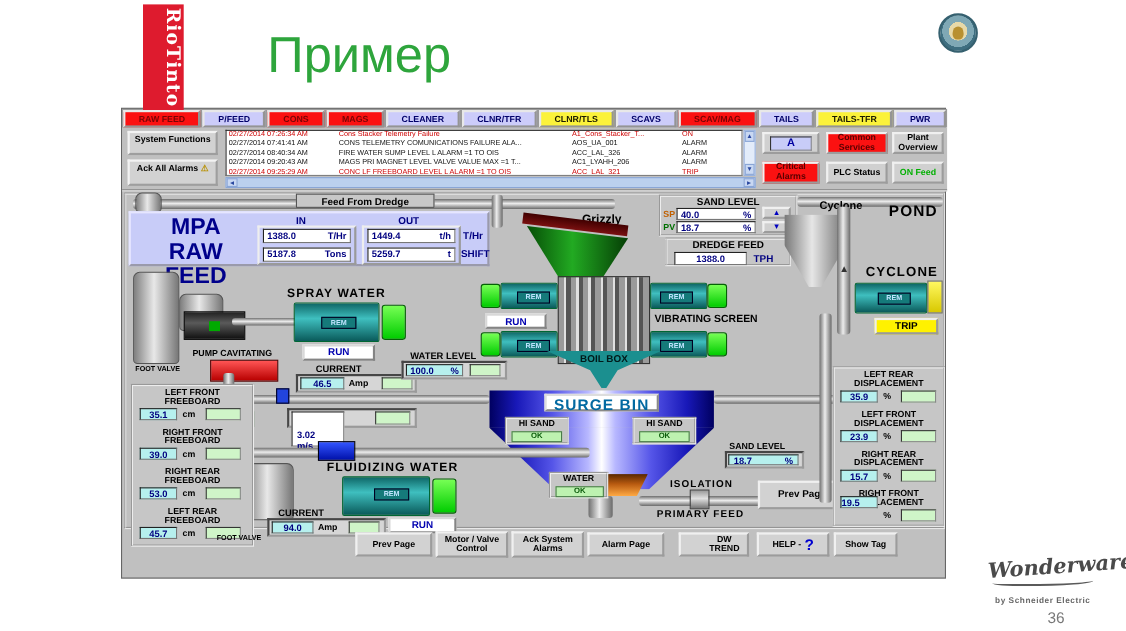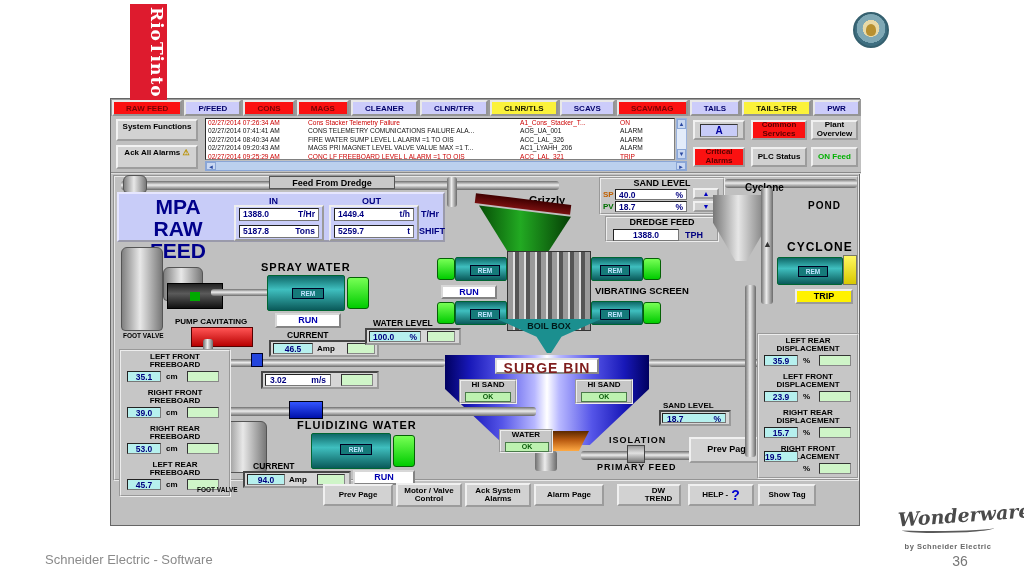--- a/index.html
+++ b/index.html
@@ -76,45 +76,45 @@
   #mpa-panel { background:#C8CCF8; border:2px outset #E6E6FF; }
   #mpa-title { color:#00008B; font-weight:bold; font-size:21px; line-height:1.05; text-align:center; font-family:"Liberation Sans",sans-serif; }
   .mpa-grp { background:#C8CCF8; border:2px outset #EEE; }
 
   #vibscreen { background:repeating-linear-gradient(90deg,#9a9a9a 0 5px,#E0E0E0 5px 7px,#555 7px 11px); border:1px solid #333; }
   #boilbox { background:#1B8F8F; clip-path:polygon(0 0,100% 0,62% 52%,52% 100%,48% 100%,38% 52%); color:#001a1a; font-weight:bold; text-align:center; font-size:9px; }
   #surge-top { background:linear-gradient(90deg,#000060,#1818B8 12%,#5555E8 28%,#B8B8FF 44%,#FFFFFF 50%,#B8B8FF 56%,#5555E8 72%,#1818B8 88%,#000060); }
   #surge-funnel { background:linear-gradient(90deg,#000060,#1818B8 12%,#5555E8 28%,#B8B8FF 44%,#FFFFFF 50%,#B8B8FF 56%,#5555E8 72%,#1818B8 88%,#000060);
     clip-path:polygon(0 0,100% 0,71% 100%,29% 100%); }
   #surge-brown { background:linear-gradient(180deg,#5a2800,#B85A10 45%,#FFAA44); clip-path:polygon(0 0,100% 0,88% 100%,12% 100%); }
-  #surge-label { background:#FFFFFF; border:2px outset #ddd; color:#7f1d1d; font-weight:bold; font-size:14px; text-align:center; letter-spacing:1px; }
+  #surge-label { background:#FFFFFF; border:2px outset #ddd; color:#0369a1; font-weight:bold; font-size:14px; text-align:center; letter-spacing:1px; }
   #grizzly-body { background:linear-gradient(90deg,#064d06,#22AA22 45%,#053d05); clip-path:polygon(0 4%,100% 22%,66% 100%,40% 100%); }
   #grizzly-top { background:linear-gradient(180deg,#400000,#7a1010); transform:rotate(7deg); }
   #cyc-hopper { background:linear-gradient(90deg,#777,#E6E6E6 45%,#6f6f6f); clip-path:polygon(0 0,100% 0,100% 42%,60% 100%,40% 100%,0 42%); }
   .redblk { background:linear-gradient(180deg,#FF5555,#B80000); border:1px solid #500; }
 
   .botbtn { border:2px outset #F0F0F0; background:#D2D2D2; font-weight:bold; font-size:8px; text-align:center; display:flex; align-items:center; justify-content:center; line-height:1.05; cursor:pointer; }
 
   
   #taskbar { left:0; top:410px; width:750px; height:18px; background:linear-gradient(180deg,#3F76E8,#2456CE 45%,#1E4BC0); display:flex; align-items:center; }
   #startbtn { width:62px; height:16px; margin-left:1px; background:linear-gradient(180deg,#64BE50,#2E8A24); border-radius:0 8px 8px 0; color:#fff; font-weight:bold; font-style:italic; font-size:10px; text-align:center; line-height:16px; cursor:pointer; }
   #taskitem { width:128px; height:14px; margin-left:10px; background:#1E46AC; border:1px solid #6A8AD8; border-radius:2px; color:#fff; font-size:7px; line-height:12px; padding-left:14px; position:relative; cursor:pointer; }
   #taskitem-ico { position:absolute; left:2px; top:2px; width:9px; height:9px; background:#111; border:1px solid #888; }
   #tray { margin-left:auto; height:18px; background:linear-gradient(180deg,#2A9BE8,#1271C8); display:flex; align-items:center; gap:4px; padding:0 6px 0 8px; color:#fff; font-size:7.5px; }
   .tray-ico { width:9px; height:9px; border-radius:2px; }
 </style>
 </head>
 <body>
 
 <div id="slide">
 
+  <div id="slide-title" class="abs">Пример</div>
   <div id="rio-logo" class="abs">RioTinto</div>
   <div id="emblem" class="abs"></div>
   <div id="emblem-core" class="abs"></div>
-  <div id="footer-text" class="abs">Schneider Electric - Software</div>
   <div id="ww-logo" class="abs">
     <span id="ww-name">Wonderware</span>
     <span id="ww-swoosh"></span>
     <span id="ww-sub">by Schneider Electric</span>
   </div>
   <div id="page-num" class="abs">36</div>
 
   <div id="hmi" class="abs">
 
     <div id="tabbar" class="abs">
@@ -246,21 +246,21 @@
       <div class="abs raised" style="left:92px;top:22px;width:26px;height:11px;color:#0000C0;font-size:7px;text-align:center;">▼</div>
     </div>
     <div class="abs panelframe" style="left:494px;top:117px;width:114px;height:26px;">
       <div class="grp-title" style="font-size:9px;">DREDGE FEED</div>
       <div class="abs valw" style="left:6px;top:11px;width:66px;height:12px;text-align:center;">1388.0</div>
       <div class="abs lbl navy" style="left:78px;top:12px;font-size:9px;">TPH</div>
     </div>
 
     <div class="abs pipe-h" style="left:614px;top:80px;width:132px;height:9px;"></div>
     <div class="abs lbl" style="left:634px;top:83px;font-size:10px;">Cyclone</div>
-    <div class="abs lbl" style="left:697px;top:101px;font-size:10px;letter-spacing:1px;">POND</div>
+    <div class="abs lbl" style="left:697px;top:84px;font-size:14px;letter-spacing:1px;">POND</div>
     <div id="cyc-hopper" class="abs" style="left:602px;top:96px;width:56px;height:66px;"></div>
     <div class="abs pipe-v" style="left:650px;top:89px;width:12px;height:116px;"></div>
     <div class="abs lbl" style="left:652px;top:140px;color:#333;font-size:9px;">▲</div>
     <div class="abs lbl" style="left:676px;top:141px;font-size:12px;letter-spacing:1px;">CYCLONE</div>
     <div class="abs motor" style="left:666px;top:158px;width:66px;height:28px;">
       <div class="rem abs" style="left:20px;top:8px;width:30px;height:11px;">REM</div>
     </div>
     <div class="abs" style="left:732px;top:156px;width:14px;height:30px;background:linear-gradient(180deg,#FFF860,#D8C800);border:1px solid #776;"></div>
     <div class="abs" style="left:684px;top:190px;width:58px;height:15px;background:#FFF200;border:2px outset #EEE;color:#000;font-weight:bold;font-size:9px;text-align:center;">TRIP</div>
 
@@ -334,21 +334,21 @@
     <div class="abs panelframe" style="left:464px;top:280px;width:58px;height:25px;">
       <div class="grp-title" style="font-size:8px;">HI SAND</div>
       <div class="okbox abs" style="left:4px;top:11px;width:46px;height:10px;">OK</div>
     </div>
     <div class="abs panelframe" style="left:388px;top:330px;width:54px;height:24px;">
       <div class="grp-title" style="font-size:8px;">WATER</div>
       <div class="okbox abs" style="left:4px;top:11px;width:44px;height:10px;">OK</div>
     </div>
 
     <div class="abs sunkbox" style="left:150px;top:272px;width:118px;height:18px;">
-      <div class="abs valw" style="left:2px;top:1px;width:66px;height:12px;padding:0 4px;display:flex;justify-content:space-between;">
+      <div class="abs valw" style="left:2px;top:1px;width:48px;height:12px;padding:15px 4px;display:flex;justify-content:space-between;flex-direction:column;">
         <span>3.02</span>
           <span>m/s</span>
       </div>
       <div class="abs gbox" style="left:78px;top:1px;width:32px;height:12px;"></div>
     </div>
 
     <div class="abs pipe-v" style="left:92px;top:240px;width:10px;height:146px;"></div>
     <div class="abs gind" style="left:104px;top:272px;width:16px;height:20px;"></div>
 
     <div class="abs pipe-h" style="left:95px;top:308px;width:330px;height:9px;"></div>

